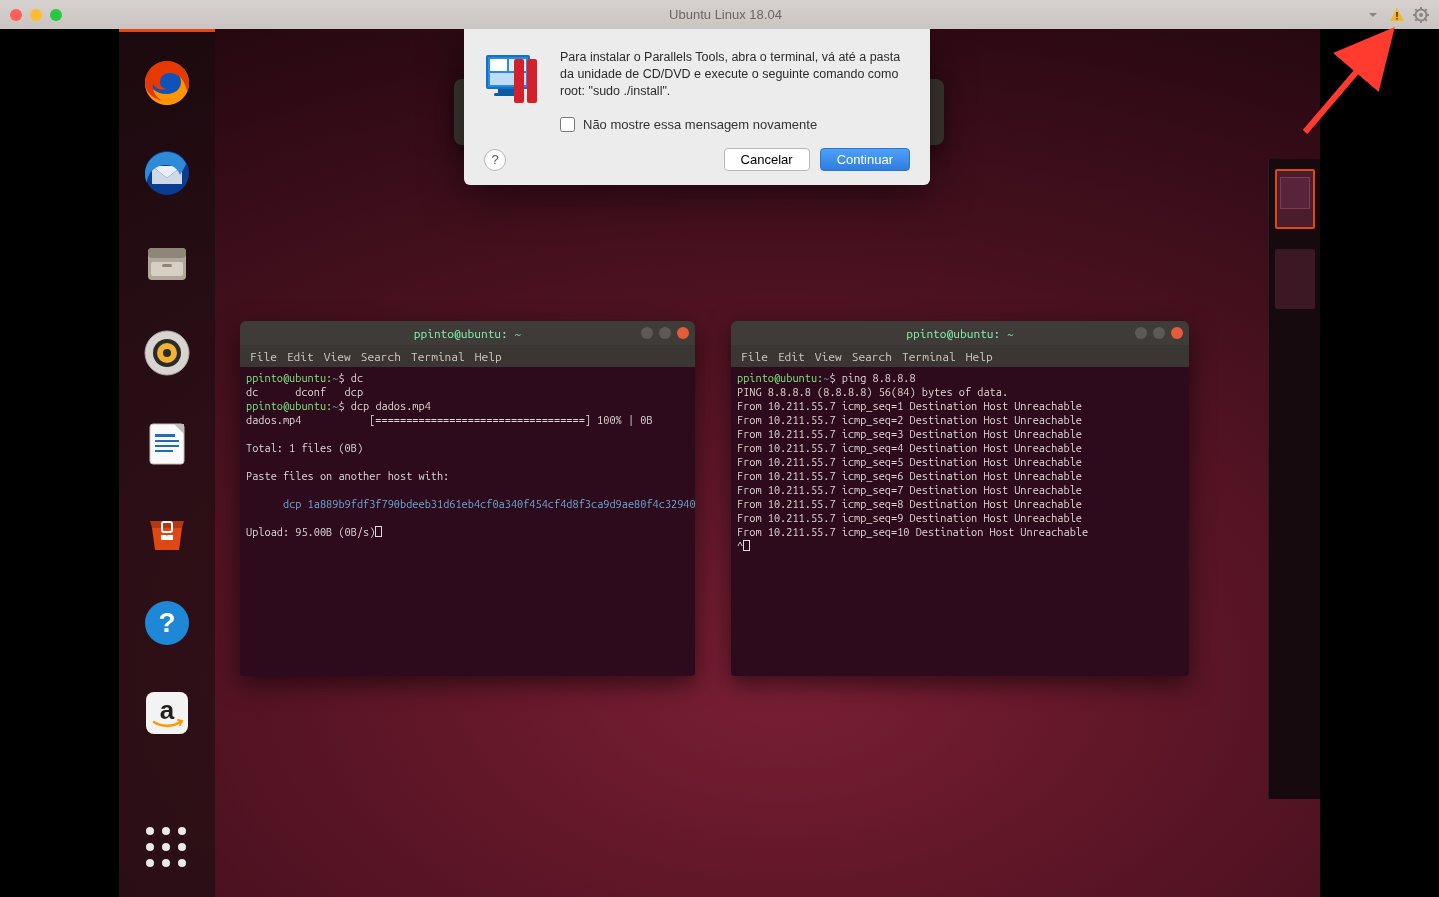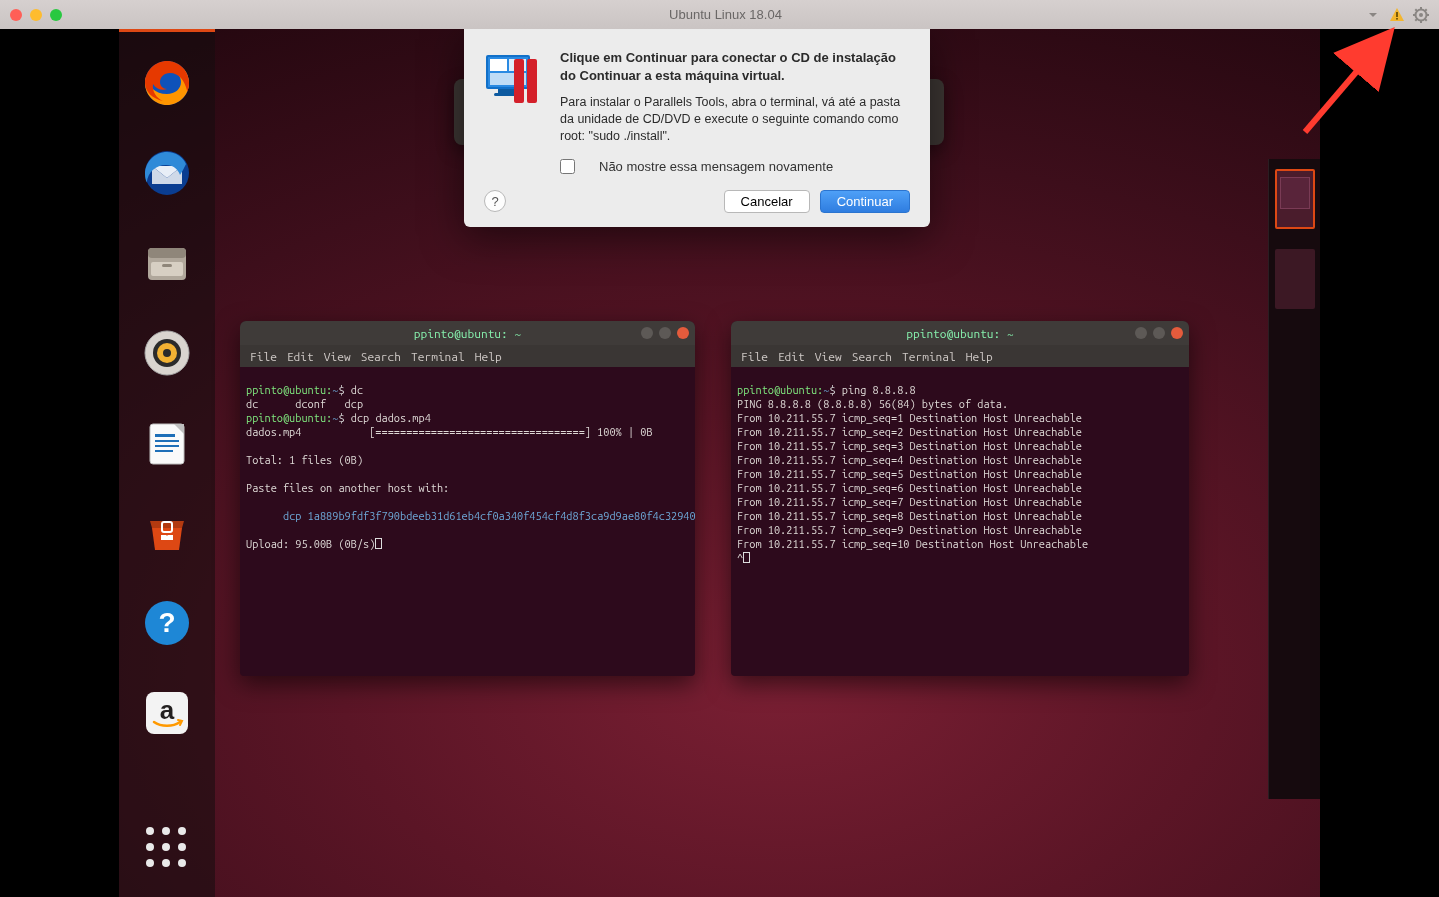--- a/index.html
+++ b/index.html
@@ -89,21 +89,21 @@
   }
   .term-wbtns { position:absolute; right:6px; display:flex; gap:6px;}
   .term-wbtn { width:12px;height:12px;border-radius:50%;background:#5d5956; }
   .term-wbtn.close { background:#e45b3c; }
   .term-menubar {
     height: 22px; background:#3a3634; display:flex;align-items:center;
     gap:10px; padding:0 10px; font-size:12px; color:#cfc9c6;
   }
   .term-menubar span{cursor:pointer;}
   .term-body {
-    padding: 16px 6px;
+    padding: 4px 6px;
     font-size: 11px;
     line-height: 14px;
     color:#ded9d6;
     white-space: pre;
   }
   .tg { color:#7fe77e; }
   .tb { color:#6da7d6; }
   .tw { color:#ddd; }
 
   #term1 { top: 292px; left: 121px; width: 455px; height: 355px; }
@@ -137,21 +137,21 @@
     background:#ececec; border-radius:0 0 6px 6px;
     padding:20px 20px 14px 20px;
     box-shadow:0 10px 40px rgba(0,0,0,0.5);
     color:#2b2b2b;
   }
   .dialog-body { display:flex; gap:16px; }
   .dialog-icon { width:60px;flex-shrink:0; }
   .dialog-text { font-size:12.5px; line-height:1.35; }
   .dialog-text .headline { font-weight:600; font-size:13px; margin-bottom:10px; }
   .dialog-text p { margin-bottom:10px; }
-  .dialog-check { display:flex;align-items:center;gap:24px;margin-top:4px;margin-left:76px;font-size:13px;color:#333;}
+  .dialog-check { display:flex;align-items:center;gap:8px;margin-top:4px;margin-left:76px;font-size:13px;color:#333;}
   .dialog-check input { width:15px;height:15px; }
   .dialog-footer {
     display:flex; align-items:center; margin-top:16px;
   }
   .help-btn {
     width:22px;height:22px;border-radius:50%;border:1px solid #b8b8b8;
     background:#fdfdfd;display:flex;align-items:center;justify-content:center;
     font-size:13px;color:#555;cursor:pointer;
   }
   .dialog-btns{margin-left:auto;display:flex;gap:10px;}
@@ -381,21 +381,20 @@
             <rect x="6" y="10" width="17" height="12" fill="#fff"></rect>
             <rect x="25" y="10" width="17" height="12" fill="#fff" opacity="0.85"></rect>
             <rect x="6" y="24" width="36" height="12" fill="#fff" opacity="0.7"></rect>
             <rect x="14" y="40" width="20" height="4" fill="#0d5aa0"></rect>
             <rect x="10" y="44" width="28" height="3" rx="1.5" fill="#0d5aa0"></rect>
             <rect x="30" y="10" width="10" height="44" rx="2" fill="#d4202a"></rect>
             <rect x="43" y="10" width="10" height="44" rx="2" fill="#d4202a"></rect>
           </svg>
         </div>
         <div class="dialog-text">
-          <p class="headline">Clique em Continuar para conectar o CD de instalação do Continuar a esta máquina virtual.</p>
           <p>Para instalar o Parallels Tools, abra o terminal, vá até a pasta da unidade de CD/DVD e execute o seguinte comando como root: "sudo ./install".</p>
         </div>
       </div>
       <label class="dialog-check">
         <input type="checkbox" style="">
         <span>Não mostre essa mensagem novamente</span>
       </label>
       <div class="dialog-footer">
         <div class="help-btn">?</div>
         <div class="dialog-btns">

